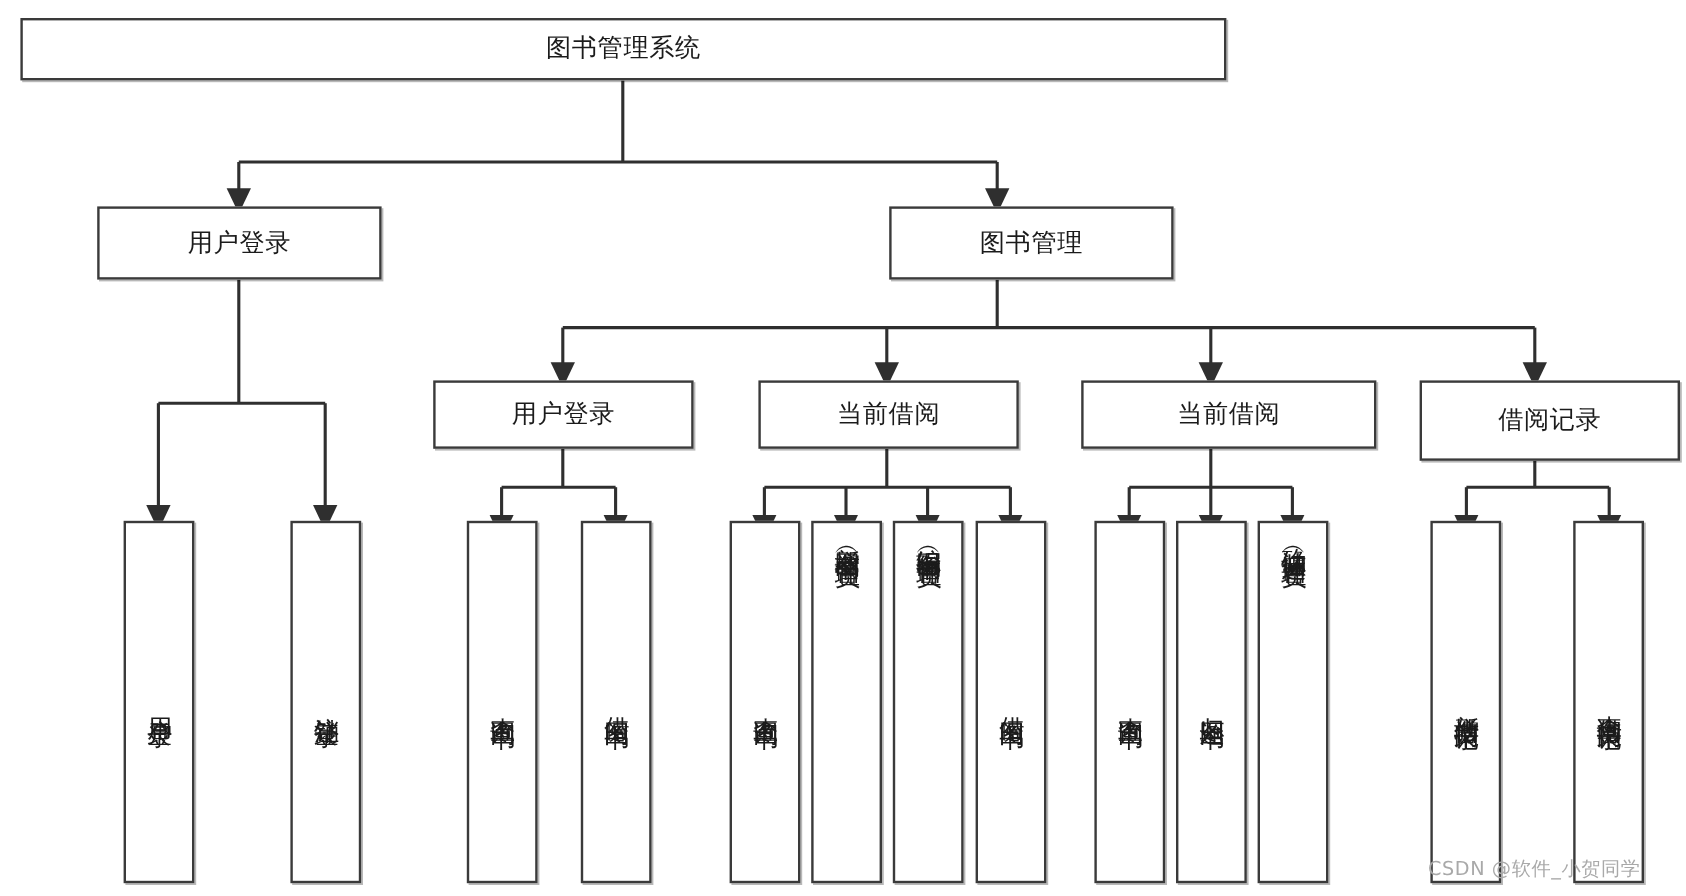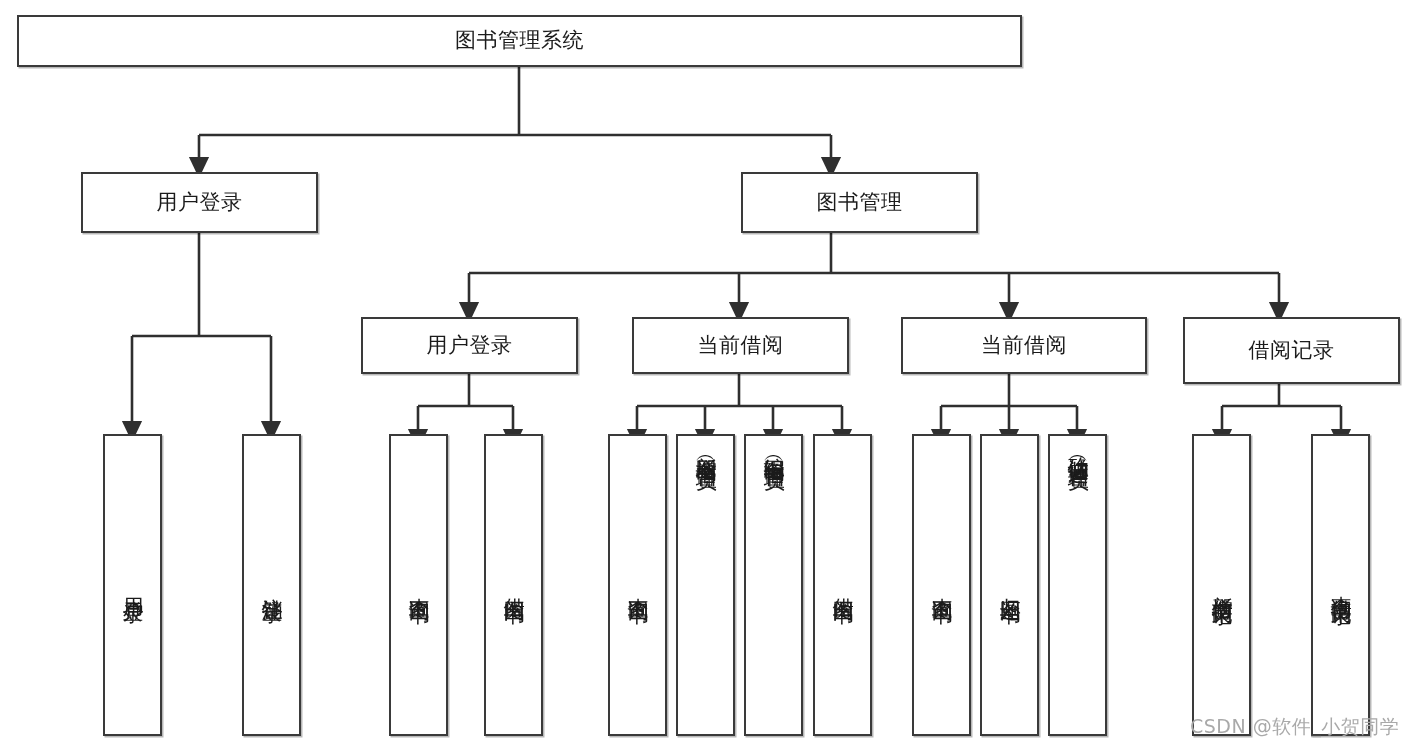--- a/index.html
+++ b/index.html
@@ -60,21 +60,21 @@
   }
   
   .node.vertical.centred {
     align-items: center;
     padding-top: 0;
   }
   .watermark {
     position: absolute;
     left: 1190px;
     top: 714px;
-    font-size: 19px;
+    font-size: 16px;
     color: #a9a9a9;
     white-space: nowrap;
     letter-spacing: 0.5px;
   }
 </style>
 </head>
 <body>
 
 <div id="canvas">
 

